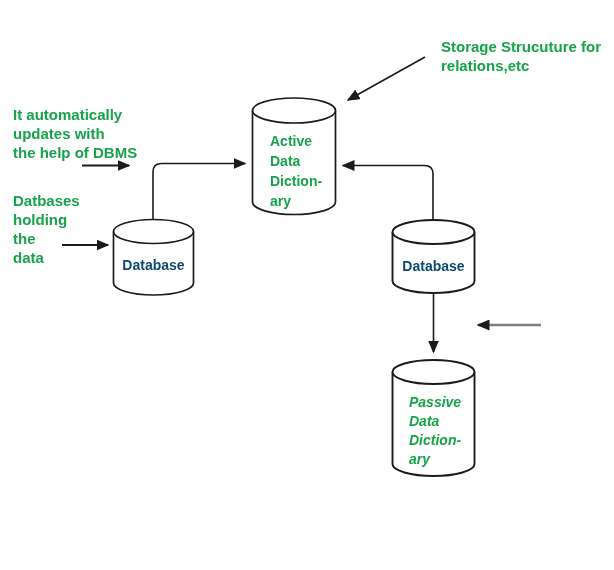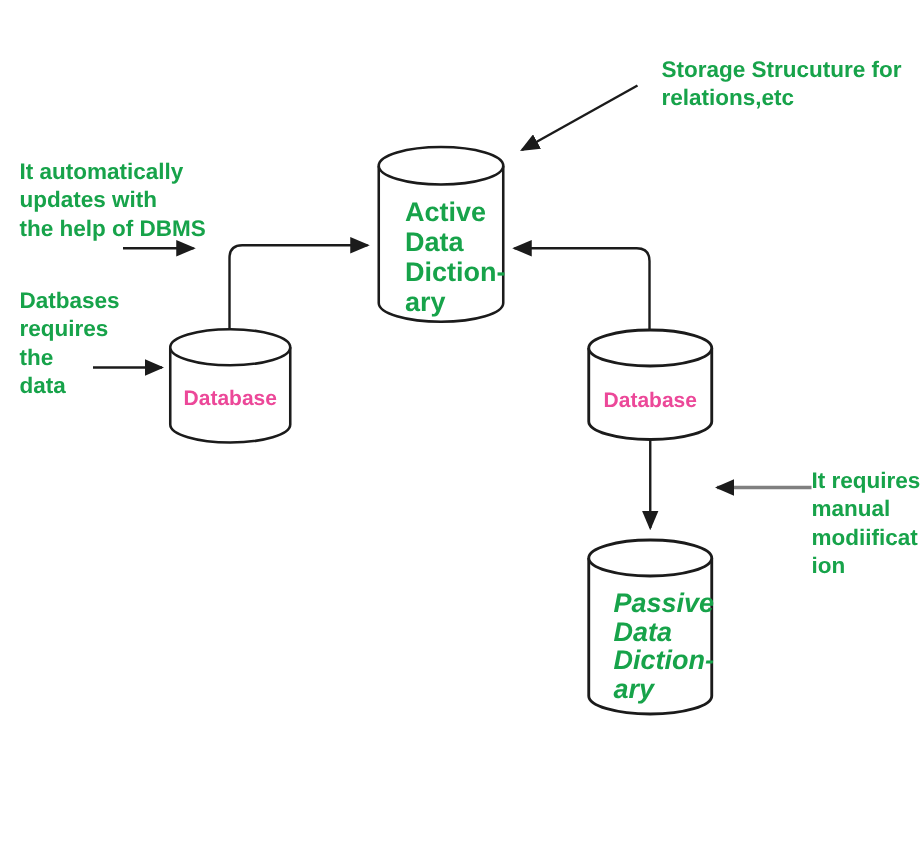--- a/index.html
+++ b/index.html
@@ -25,27 +25,27 @@
     color: #17a34a;
     font-weight: bold;
     font-size: 15px;
     line-height: 19px;
     white-space: nowrap;
   }
   .node-label {
     position: absolute;
     color: #17a34a;
     font-weight: bold;
-    font-size: 18px;
+    font-size: 14px;
     line-height: 20px;
     white-space: nowrap;
   }
   .db-label {
     position: absolute;
-    color: #ec4899;
+    color: #0c4a6e;
     font-weight: bold;
     font-size: 14px;
     text-align: center;
     white-space: nowrap;
   }
 </style>
 </head>
 <body>
 
 <div id="canvas">
@@ -98,31 +98,25 @@
   </div>
 
   <div class="annotation" style="left:13px; top:105px;">
     <div>It automatically</div>
     <div>updates with</div>
     <div>the help of DBMS</div>
   </div>
 
   <div class="annotation" style="left:13px; top:191px;">
     <div>Datbases</div>
-    <div>requires</div>
+    <div>holding</div>
     <div>the</div>
     <div>data</div>
   </div>
 
-  <div class="annotation" style="left:541px; top:311px;">
-    <div>It requires</div>
-    <div>manual</div>
-    <div>modiificat</div>
-    <div>ion</div>
-  </div>
 
   <div class="node-label" style="left:270px; top:131px;">
     <div>Active</div>
     <div>Data</div>
     <div>Diction-</div>
     <div>ary</div>
   </div>
 
   <div class="db-label" style="left:113px; top:257px; width:81px;">Database</div>
 

